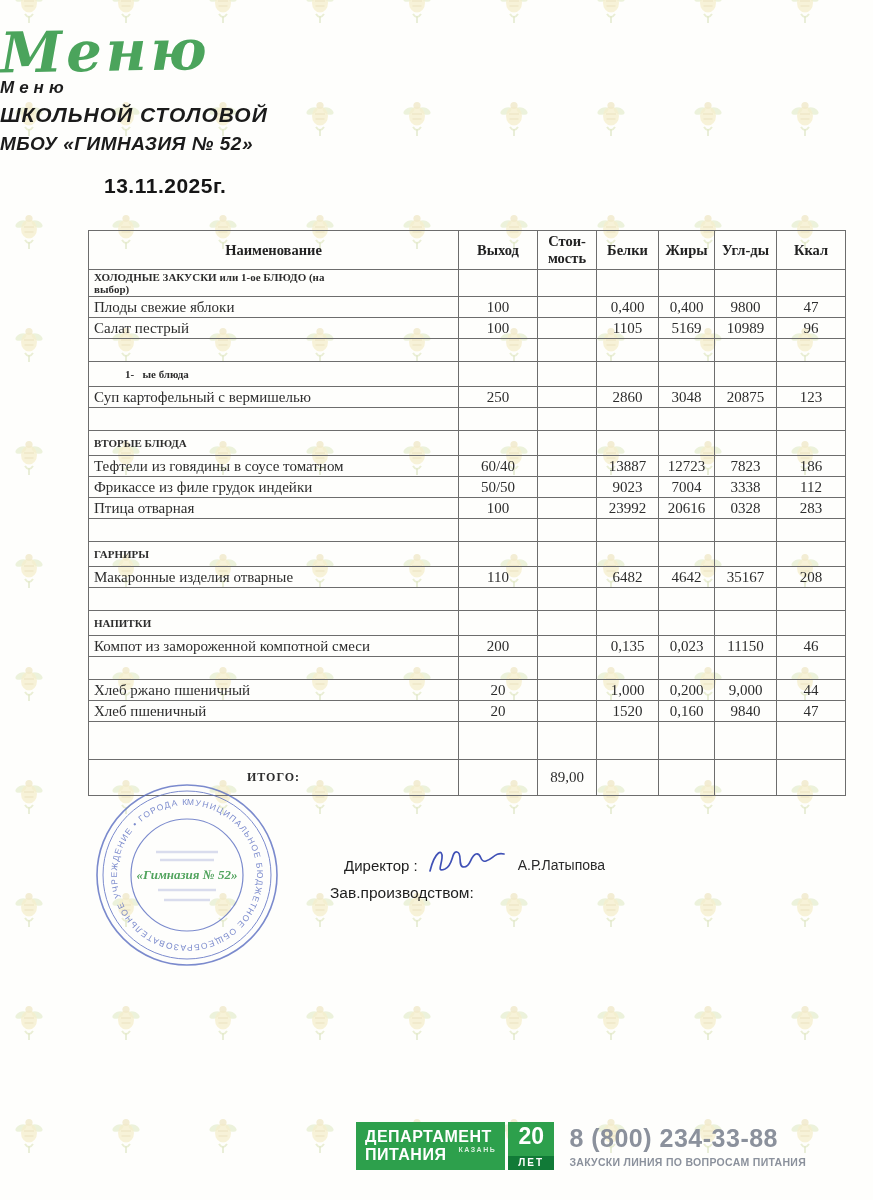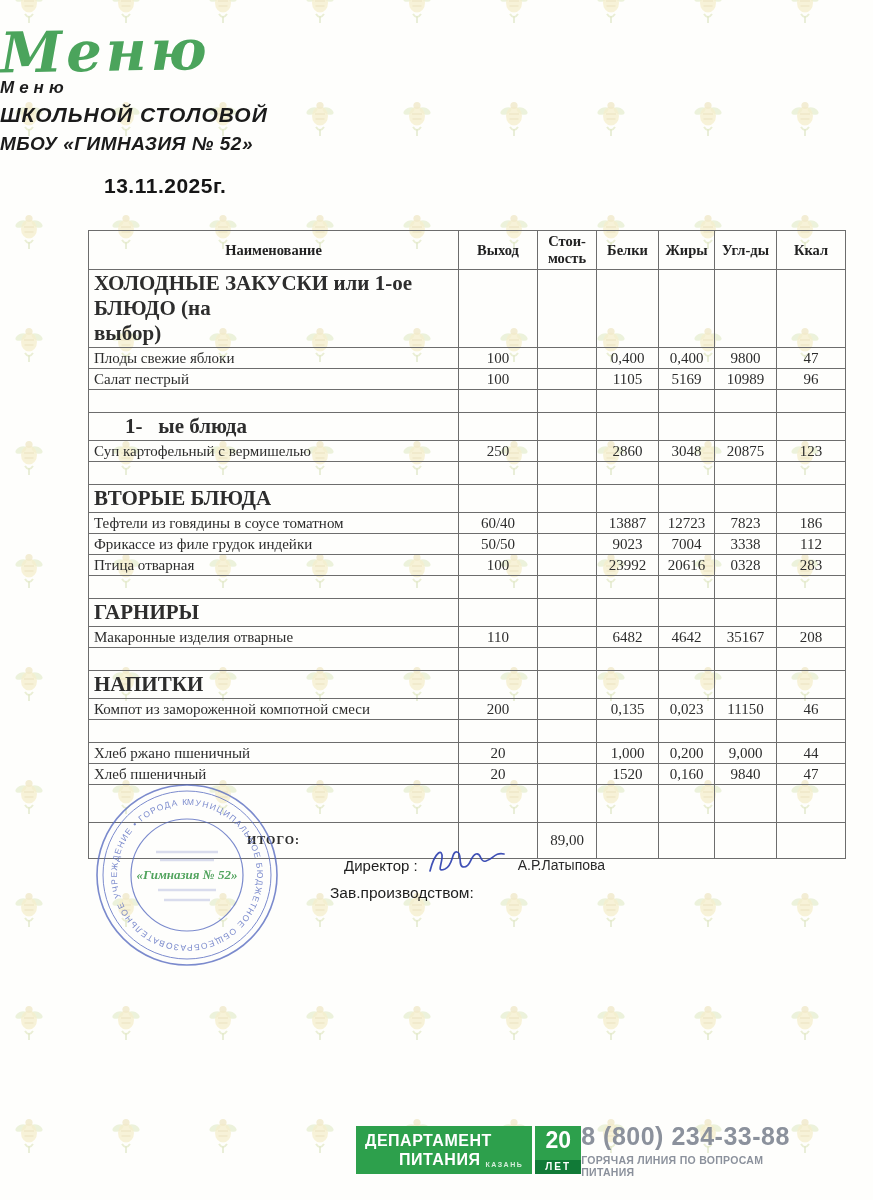--- a/index.html
+++ b/index.html
@@ -26,41 +26,41 @@
           font-weight:bold; font-size:21px; color:#161616; letter-spacing:0.5px; }
 
   table.menu { position:absolute; top:230px; left:88px; width:757px;
                border-collapse:collapse; table-layout:fixed; }
   .menu th, .menu td { border:1px solid #6d6d6d; vertical-align:middle; }
   .menu thead th { font-weight:bold; font-size:14.5px; text-align:center; height:38px; padding:2px; color:#222; }
   .name-cell { padding:1px 5px; white-space:pre-wrap; font-size:15px; }
   .num-cell  { text-align:center; font-size:15px; padding:1px 2px; }
   .row-item td   { height:21px; }
   .row-section td { height:25px; }
-  .row-section .name-cell { font-weight:bold; font-size:21px; }
+  .row-section .name-cell { font-weight:bold; font-size:11px; }
   .row-section.indent .name-cell { padding-left:36px; }
   .row-blank td { height:23px; }
   .row-blank.tall td { height:38px; }
   .row-total td { height:36px; }
   .row-total .name-cell { text-align:center; font-weight:bold; font-size:12px; letter-spacing:1px; }
 
   .stamp { position:absolute; top:780px; left:92px; opacity:0.9; }
 
   .sig-row { position:absolute; top:845px; left:344px; display:flex; align-items:center; gap:8px;
              font-family:"Liberation Sans", sans-serif; font-size:15px; color:#1e1e1e; }
   .sig-scribble { margin-bottom:6px; }
   .sig-name { font-size:14px; color:#2a2a2a; }
   .prod-row { position:absolute; top:884px; left:330px; font-family:"Liberation Sans", sans-serif;
               font-size:15.5px; color:#1e1e1e; }
 
   .footer { position:absolute; top:1122px; left:356px; width:450px; display:flex;
             justify-content:space-between; align-items:center; font-family:"Liberation Sans", sans-serif; }
   .logo { display:flex; gap:3px; align-items:stretch; }
   .logo-main { background:#2da04c; color:#fff; font-weight:bold; padding:6px 9px 5px; line-height:1.15; font-size:16px; letter-spacing:0.5px; }
-  .logo-sub { display:flex; align-items:flex-end; gap:5px;margin-left:34px; }
+  .logo-sub { display:flex; align-items:flex-start; gap:12px; }
   .logo-city { font-size:7px; letter-spacing:1.5px; color:#d8efdd; font-weight:bold; }
   .badge { width:46px; background:#2da04c; color:#fff; text-align:center; display:flex; flex-direction:column; justify-content:space-between; }
   .badge-num { font-size:23px; font-weight:bold; padding-top:1px; }
   .badge-label { background:#117a37; font-size:10px; font-weight:bold; padding:1px 0 2px; letter-spacing:2px; }
   .hotline { text-align:left; color:#8b919c; }
   .phone { font-size:25px; font-weight:bold; letter-spacing:0.5px; }
   .hotline-label { font-size:10.5px; font-weight:bold; margin-top:3px; letter-spacing:0.3px; }
 </style>
 </head>
 <body>
@@ -1232,18 +1232,18 @@
             <span class="logo-city">КАЗАНЬ</span>
           </div>
         </div>
         <div class="badge">
           <div class="badge-num">20</div>
           <div class="badge-label">ЛЕТ</div>
         </div>
       </div>
       <div class="hotline">
         <div class="phone">8 (800) 234-33-88</div>
-        <div class="hotline-label">ГОРЯЧАЯ ЛИНИЯ ПО ВОПРОСАМ ПИТАНИЯ</div>
+        <div class="hotline-label">ЗАКУСКИ ЛИНИЯ ПО ВОПРОСАМ ПИТАНИЯ</div>
       </div>
     </div>
 
   </div>
 </div>
 
 </body></html>

